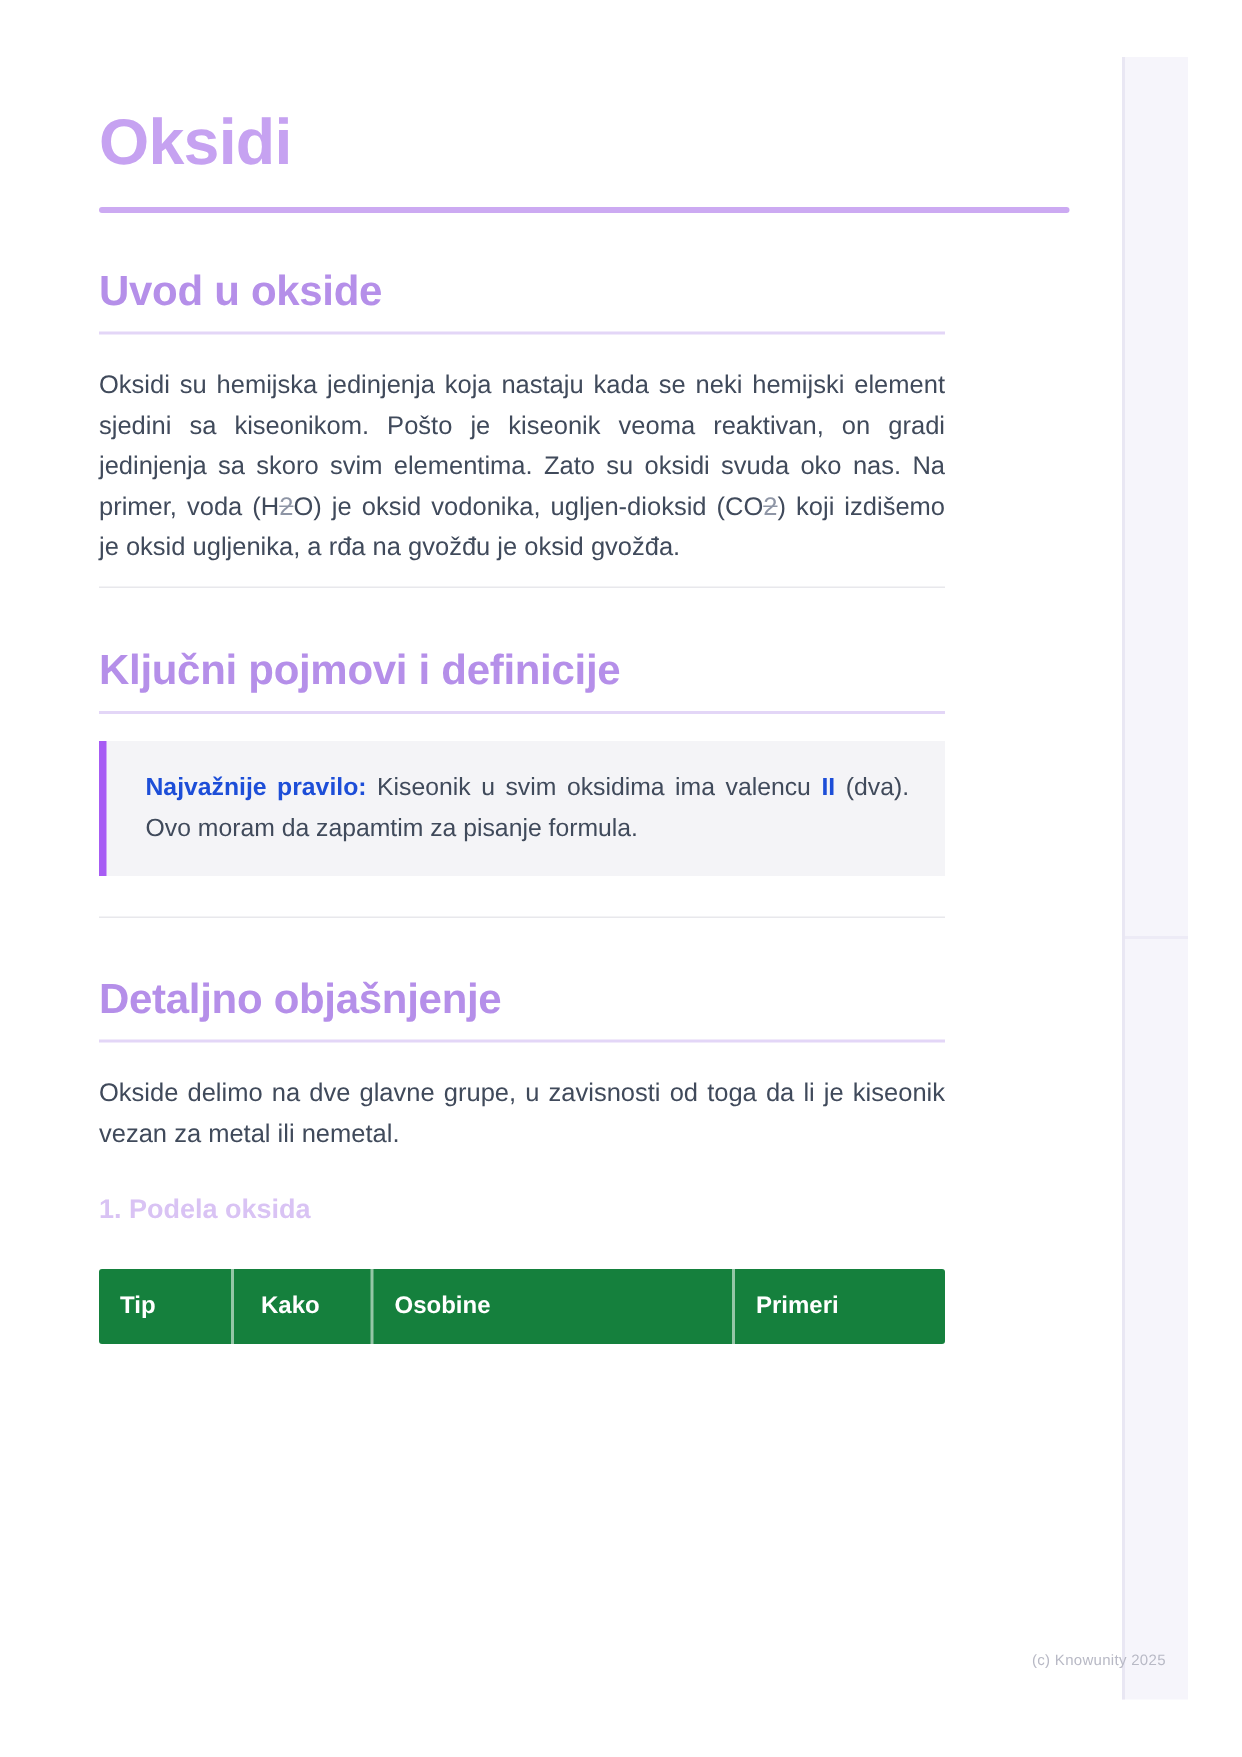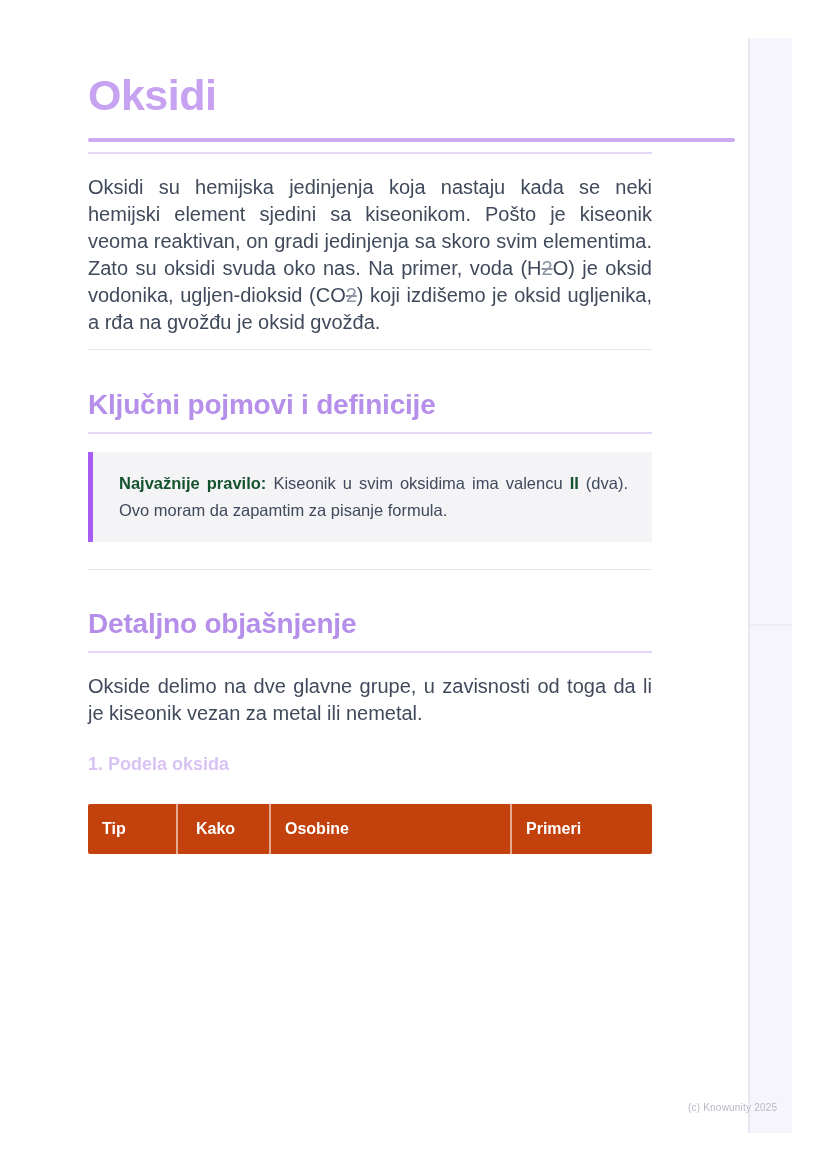--- a/index.html
+++ b/index.html
@@ -8,64 +8,64 @@
 
   .page { position:relative; width:828px; height:1171px; background:#ffffff; }
 
   
   .next-page-strip {
     position:absolute; left:748px; top:38px; width:44px; height:1095px;
     background:#f6f5fb; border-left:2px solid #e9e7f3; z-index:1;
   }
   .strip-seam { position:absolute; left:0; top:586px; width:100%; height:2px; background:#edebf6; }
 
-  .content { position:absolute; left:88px; top:0; width:564px; z-index:2; }
+  .content { position:absolute; left:66px; top:0; width:564px; z-index:2; }
 
   h1.doc-title {
     padding-top:70px; font-size:43px; line-height:50px; font-weight:700;
     color:#c6a2f1; letter-spacing:-0.5px;
   }
   .title-rule { margin-top:18px; width:647px; height:4px; background:#ccaaf2; border-radius:2px; }
 
   h2.section-heading {
     font-size:28px; line-height:34px; font-weight:700; color:#b58fe9; letter-spacing:-0.2px;
   }
   .mt-h2a { margin-top:35px; }
   .mt-h2b { margin-top:38px; }
   .mt-h2c { margin-top:37px; }
   .h2-rule { margin-top:10px; width:564px; height:2px; background:#e3d6f7; }
 
   p.body {
-    font-size:20px; line-height:27px; color:#404a5b; text-align:justify;
+    font-size:17px; line-height:27px; color:#404a5b; text-align:justify;
   }
   p.body b { font-weight:700; color:#333c4b; }
   .mt-p { margin-top:20px; }
   .mt-term { margin-top:17px; }
   .mt-term-first { margin-top:19px; }
 
   s.strike { color:#8e95a5; text-decoration:line-through; }
 
   hr.divider { border:none; height:1px; background:#e8e8ec; width:564px; }
   .mt-div1 { margin-top:13px; }
   .mt-div2 { margin-top:27px; }
 
   .callout {
     margin-top:18px; width:564px; background:#f4f4f7;
     border-left:5px solid #a75cf4; padding:18px 24px 18px 26px;
   }
   .callout p { font-size:16.5px; line-height:27px; color:#404a5b; text-align:justify; }
-  .callout b { font-weight:700; color:#14532d; }
+  .callout b { font-weight:700; color:#1d4ed8; }
 
   h3.subsection-heading {
     margin-top:23px; font-size:18px; line-height:28px; font-weight:700; color:#d9c3f4;
   }
 
   .table-header-row {
     margin-top:26px; display:flex; width:564px; height:50px;
-    background:#c2410c; border-radius:2px; overflow:hidden;
+    background:#15803d; border-radius:2px; overflow:hidden;
   }
   .th-cell {
     display:flex; align-items:center; padding-left:14px;
     color:#ffffff; font-size:16px; font-weight:700;
     border-right:2px solid rgba(255,255,255,0.55);
   }
   .th-cell:last-child { border-right:none; }
   .th-tip { width:90px; } .th-kako { width:93px;padding-left:18px; } .th-primeri { width:140px; } .th-osobine { width:241px; }
 
   .copyright {
@@ -80,20 +80,21 @@
 
   <div class="next-page-strip">
     <div class="strip-seam"></div>
   </div>
 
   <div class="content">
 
     <h1 class="doc-title">Oksidi</h1>
     <div class="title-rule"></div>
 
+    <h2 class="section-heading mt-h2a">Uvod u okside</h2>
     <div class="h2-rule"></div>
     <p class="body mt-p"><span>Oksidi su hemijska jedinjenja koja nastaju kada se neki hemijski element sjedini sa kiseonikom. Pošto je kiseonik veoma reaktivan, on gradi jedinjenja sa skoro svim elementima. Zato su oksidi svuda oko nas. Na primer, voda (H</span><s class="strike">2</s><span>O) je oksid vodonika, ugljen-dioksid (CO</span><s class="strike">2</s><span>) koji izdišemo je oksid ugljenika, a rđa na gvožđu je oksid gvožđa.</span></p>
 
     <hr class="divider mt-div1">
 
     <h2 class="section-heading mt-h2b">Ključni pojmovi i definicije</h2>
     <div class="h2-rule"></div>
 
 
 

